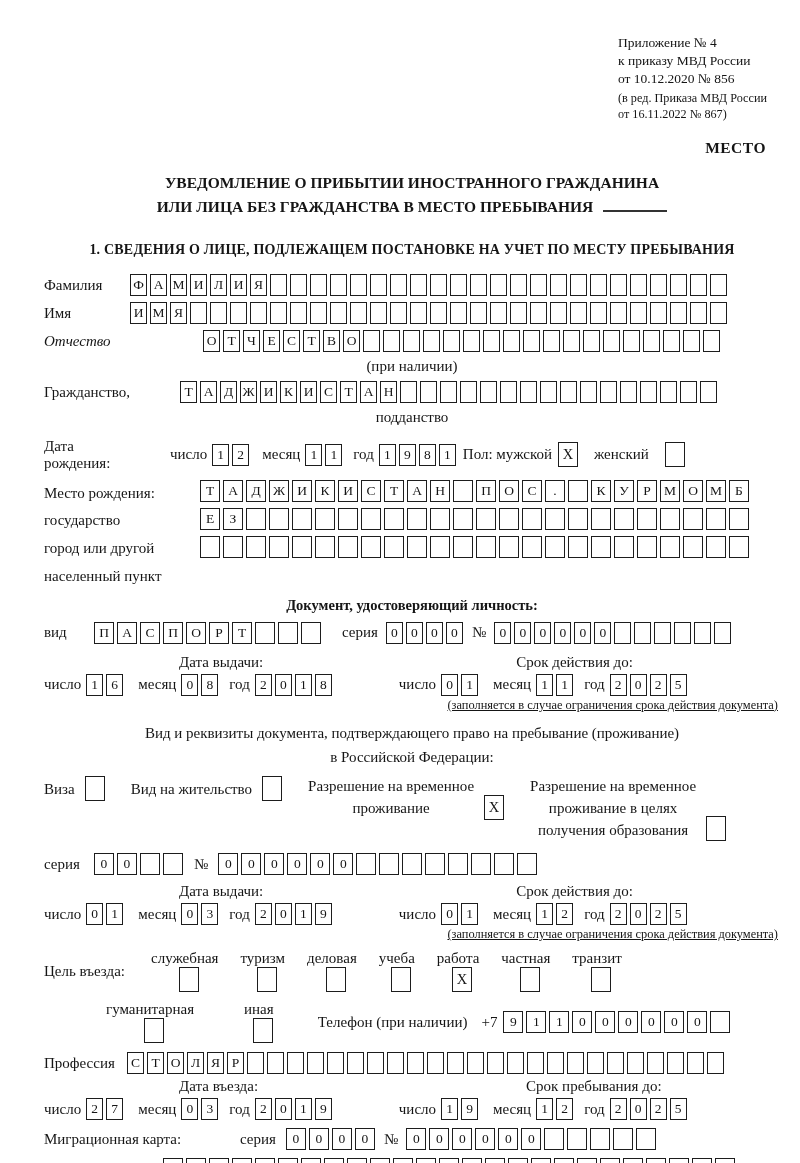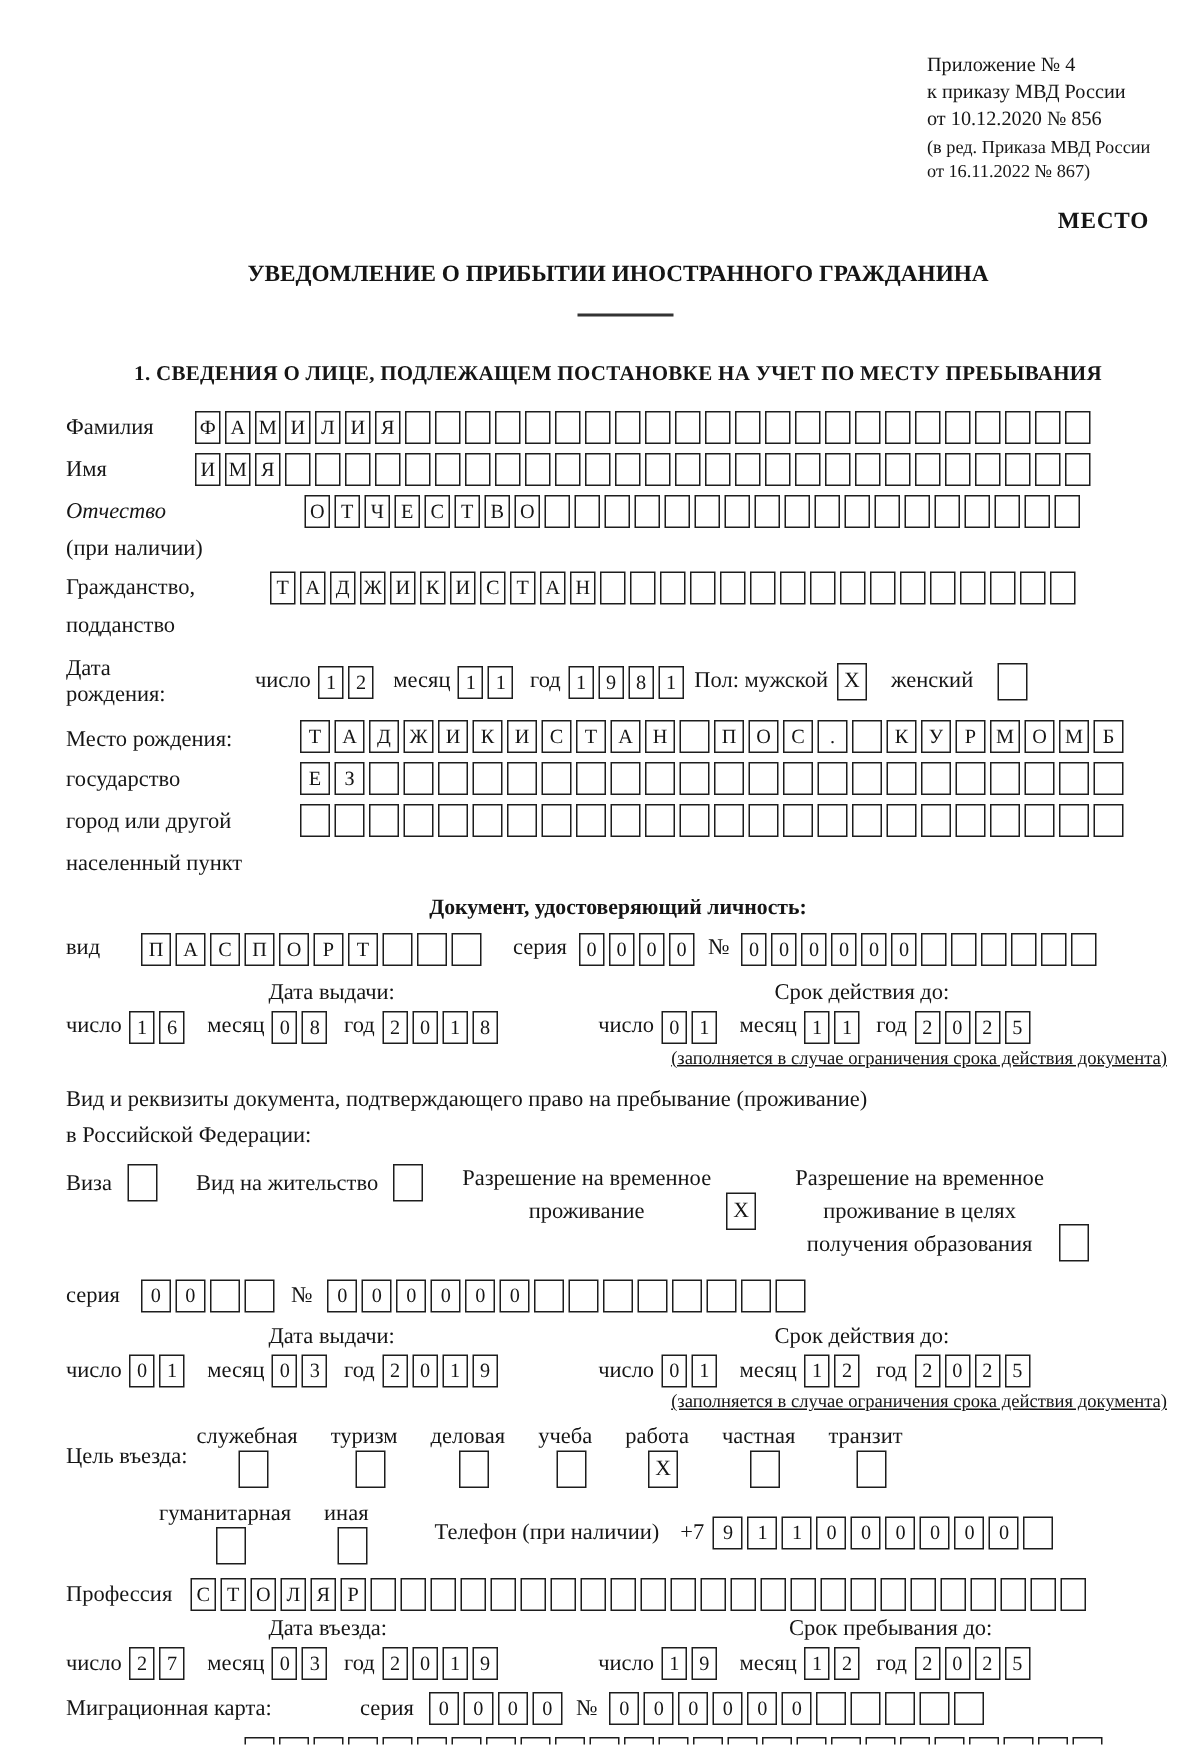--- a/index.html
+++ b/index.html
@@ -25,21 +25,21 @@
          align-items:center;justify-content:center;font-size:14.5px;}
   
   .dg{display:flex;align-items:center;flex:none;}
   .dg .lbl{font-size:15px;margin-right:5px;}
   .dhead{display:flex;font-size:15px;margin:4px 0 3px 0;}
   .note-r{text-align:right;font-size:12.4px;margin:2px 2px 8px 0;text-decoration:underline;}
   
   .mlcol{flex:none;font-size:15px;line-height:1.85;}
   .stack > .brow{margin-bottom:6px;}
   .dochead{text-align:center;font-weight:bold;font-size:14.5px;margin:6px 0 8px 0;}
-  .para{font-size:15px;line-height:1.65;}
+  .para{font-size:15px;line-height:1.65;text-align:center;}
   
   .optrow{display:flex;align-items:flex-start;margin:6px 0 12px 0;}
   .opt{display:flex;align-items:flex-end;}
   .opt .ol{font-size:15px;text-align:center;line-height:1.45;}
   .opt .ckbox{margin-left:10px;margin-top:0;}
   
   .ckitem{display:inline-flex;align-items:center;margin-right:14px;flex-direction:column;}
   .ckitem span:first-child{font-size:15px;margin-right:8px;}
   .phone{display:flex;align-items:center;}
   .plus{font-size:15px;margin:0 6px 0 14px;}
@@ -55,21 +55,21 @@
       <div>от 10.12.2020 № 856</div>
     </div>
   <div class="amendment">
       <div>(в ред. Приказа МВД России</div>
       <div>от 16.11.2022 № 867)</div>
     </div>
   <div class="forma">МЕСТО</div>
 
   <div class="title">
     <div>УВЕДОМЛЕНИЕ О ПРИБЫТИИ ИНОСТРАННОГО ГРАЖДАНИНА</div>
-    <div><span class="tline"></span></div>
+    <div><span>ИЛИ ЛИЦА БЕЗ ГРАЖДАНСТВА В МЕСТО ПРЕБЫВАНИЯ</span><span class="tline"></span></div>
   </div>
 
   <div class="sec-head">1. СВЕДЕНИЯ О ЛИЦЕ, ПОДЛЕЖАЩЕМ ПОСТАНОВКЕ НА УЧЕТ ПО МЕСТУ ПРЕБЫВАНИЯ</div>
 
   <div class="frow">
     <span class="flabel w86">Фамилия</span>
     <span class="boxes">
         <span class="cell">Ф</span>
         <span class="cell">А</span>
         <span class="cell">М</span>
@@ -505,21 +505,21 @@
       <span class="boxes">
           <span class="cell">2</span>
           <span class="cell">0</span>
           <span class="cell">2</span>
           <span class="cell">5</span>
         </span>
     </span>
   </div>
   <div class="note-r">(заполняется в случае ограничения срока действия документа)</div>
 
-  <div class="frow" style="align-items:center;margin-bottom:9px;">
+  <div class="frow" style="align-items:center;margin-bottom:9px;gap:20px;">
     <span class="flabel" style="padding-top:0;margin-right:6px;">Цель въезда:</span>
     <span style="display:flex;align-items:center;">
         <span class="ckitem">
           <span>служебная</span>
           <span class="ckbox"></span>
         </span>
         <span class="ckitem">
           <span>туризм</span>
           <span class="ckbox"></span>
         </span>
@@ -539,21 +539,21 @@
           <span>частная</span>
           <span class="ckbox"></span>
         </span>
         <span class="ckitem">
           <span>транзит</span>
           <span class="ckbox"></span>
         </span>
       </span>
   </div>
   <div class="frow" style="align-items:center;margin-bottom:9px;">
-    <span style="display:flex;align-items:flex-start;margin-left:62px;">
+    <span style="display:flex;align-items:flex-start;margin-left:62px;gap:28px;">
         <span class="ckitem">
           <span>гуманитарная</span>
           <span class="ckbox"></span>
         </span>
         <span class="ckitem">
           <span>иная</span>
           <span class="ckbox"></span>
         </span>
       </span>
     <span class="phone">

